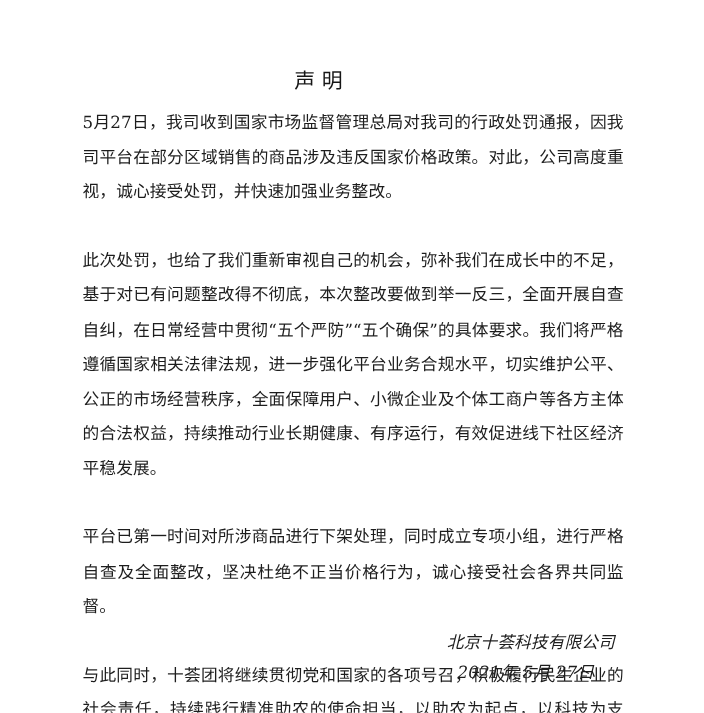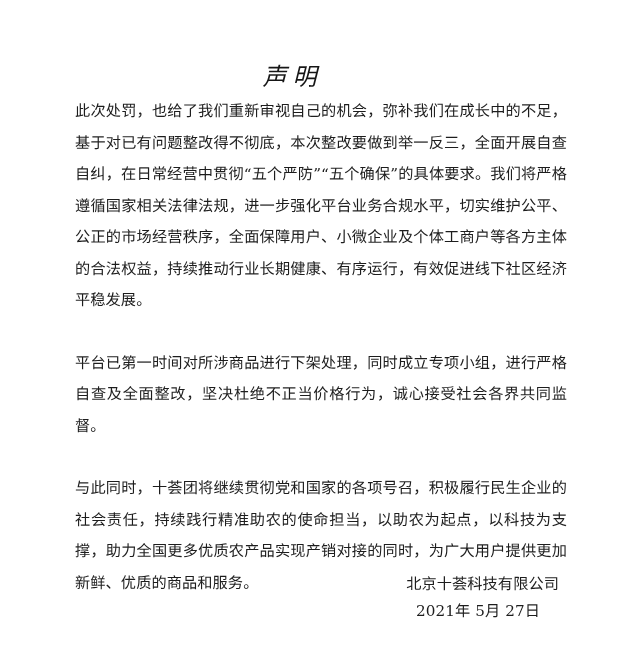--- a/index.html
+++ b/index.html
@@ -26,28 +26,27 @@
     background: #ffffff;
   }
 
   
   .doc-title {
     position: absolute;
     left: 0;
     top: 48px;
     width: 579px;
     text-align: center;
-    font-size: 24px;
+    font-size: 19px;
     line-height: 26px;
     letter-spacing: 6px;
     text-indent: 6px;
     color: #161616;
     font-weight: 400;
     font-family: "DejaVu Serif", "Liberation Serif", serif;
-    font-style: italic;
   }
 
   
   .body-col {
     position: absolute;
     left: 75px;
     top: 96px;
     width: 492px;
   }
 
@@ -72,33 +71,35 @@
     top: 571px;
     width: 484px;
     text-align: right;
   }
   .sig-line {
     font-size: 15.2px;
     line-height: 27px;
     color: #1d1d1d;
     letter-spacing: 0.1px;
     white-space: nowrap;
+    font-style: italic;
   }
   .sig-date {
     padding-right: 19px;
   }
 </style>
 </head>
 <body>
 
 <div class="page">
 
   <h1 class="doc-title">声明</h1>
 
   <div class="body-col">
+    <p class="para">5月27日，我司收到国家市场监督管理总局对我司的行政处罚通报，因我司平台在部分区域销售的商品涉及违反国家价格政策。对此，公司高度重视，诚心接受处罚，并快速加强业务整改。</p>
     <p class="para">此次处罚，也给了我们重新审视自己的机会，弥补我们在成长中的不足，基于对已有问题整改得不彻底，本次整改要做到举一反三，全面开展自查自纠，在日常经营中贯彻“五个严防”“五个确保”的具体要求。我们将严格遵循国家相关法律法规，进一步强化平台业务合规水平，切实维护公平、公正的市场经营秩序，全面保障用户、小微企业及个体工商户等各方主体的合法权益，持续推动行业长期健康、有序运行，有效促进线下社区经济平稳发展。</p>
     <p class="para">平台已第一时间对所涉商品进行下架处理，同时成立专项小组，进行严格自查及全面整改，坚决杜绝不正当价格行为，诚心接受社会各界共同监督。</p>
     <p class="para">与此同时，十荟团将继续贯彻党和国家的各项号召，积极履行民生企业的社会责任，持续践行精准助农的使命担当，以助农为起点，以科技为支撑，助力全国更多优质农产品实现产销对接的同时，为广大用户提供更加新鲜、优质的商品和服务。</p>
   </div>
 
   <div class="signature">
     <div class="sig-line sig-company">北京十荟科技有限公司</div>
     <div class="sig-line sig-date">2021年 5月 27日</div>
   </div>
 

